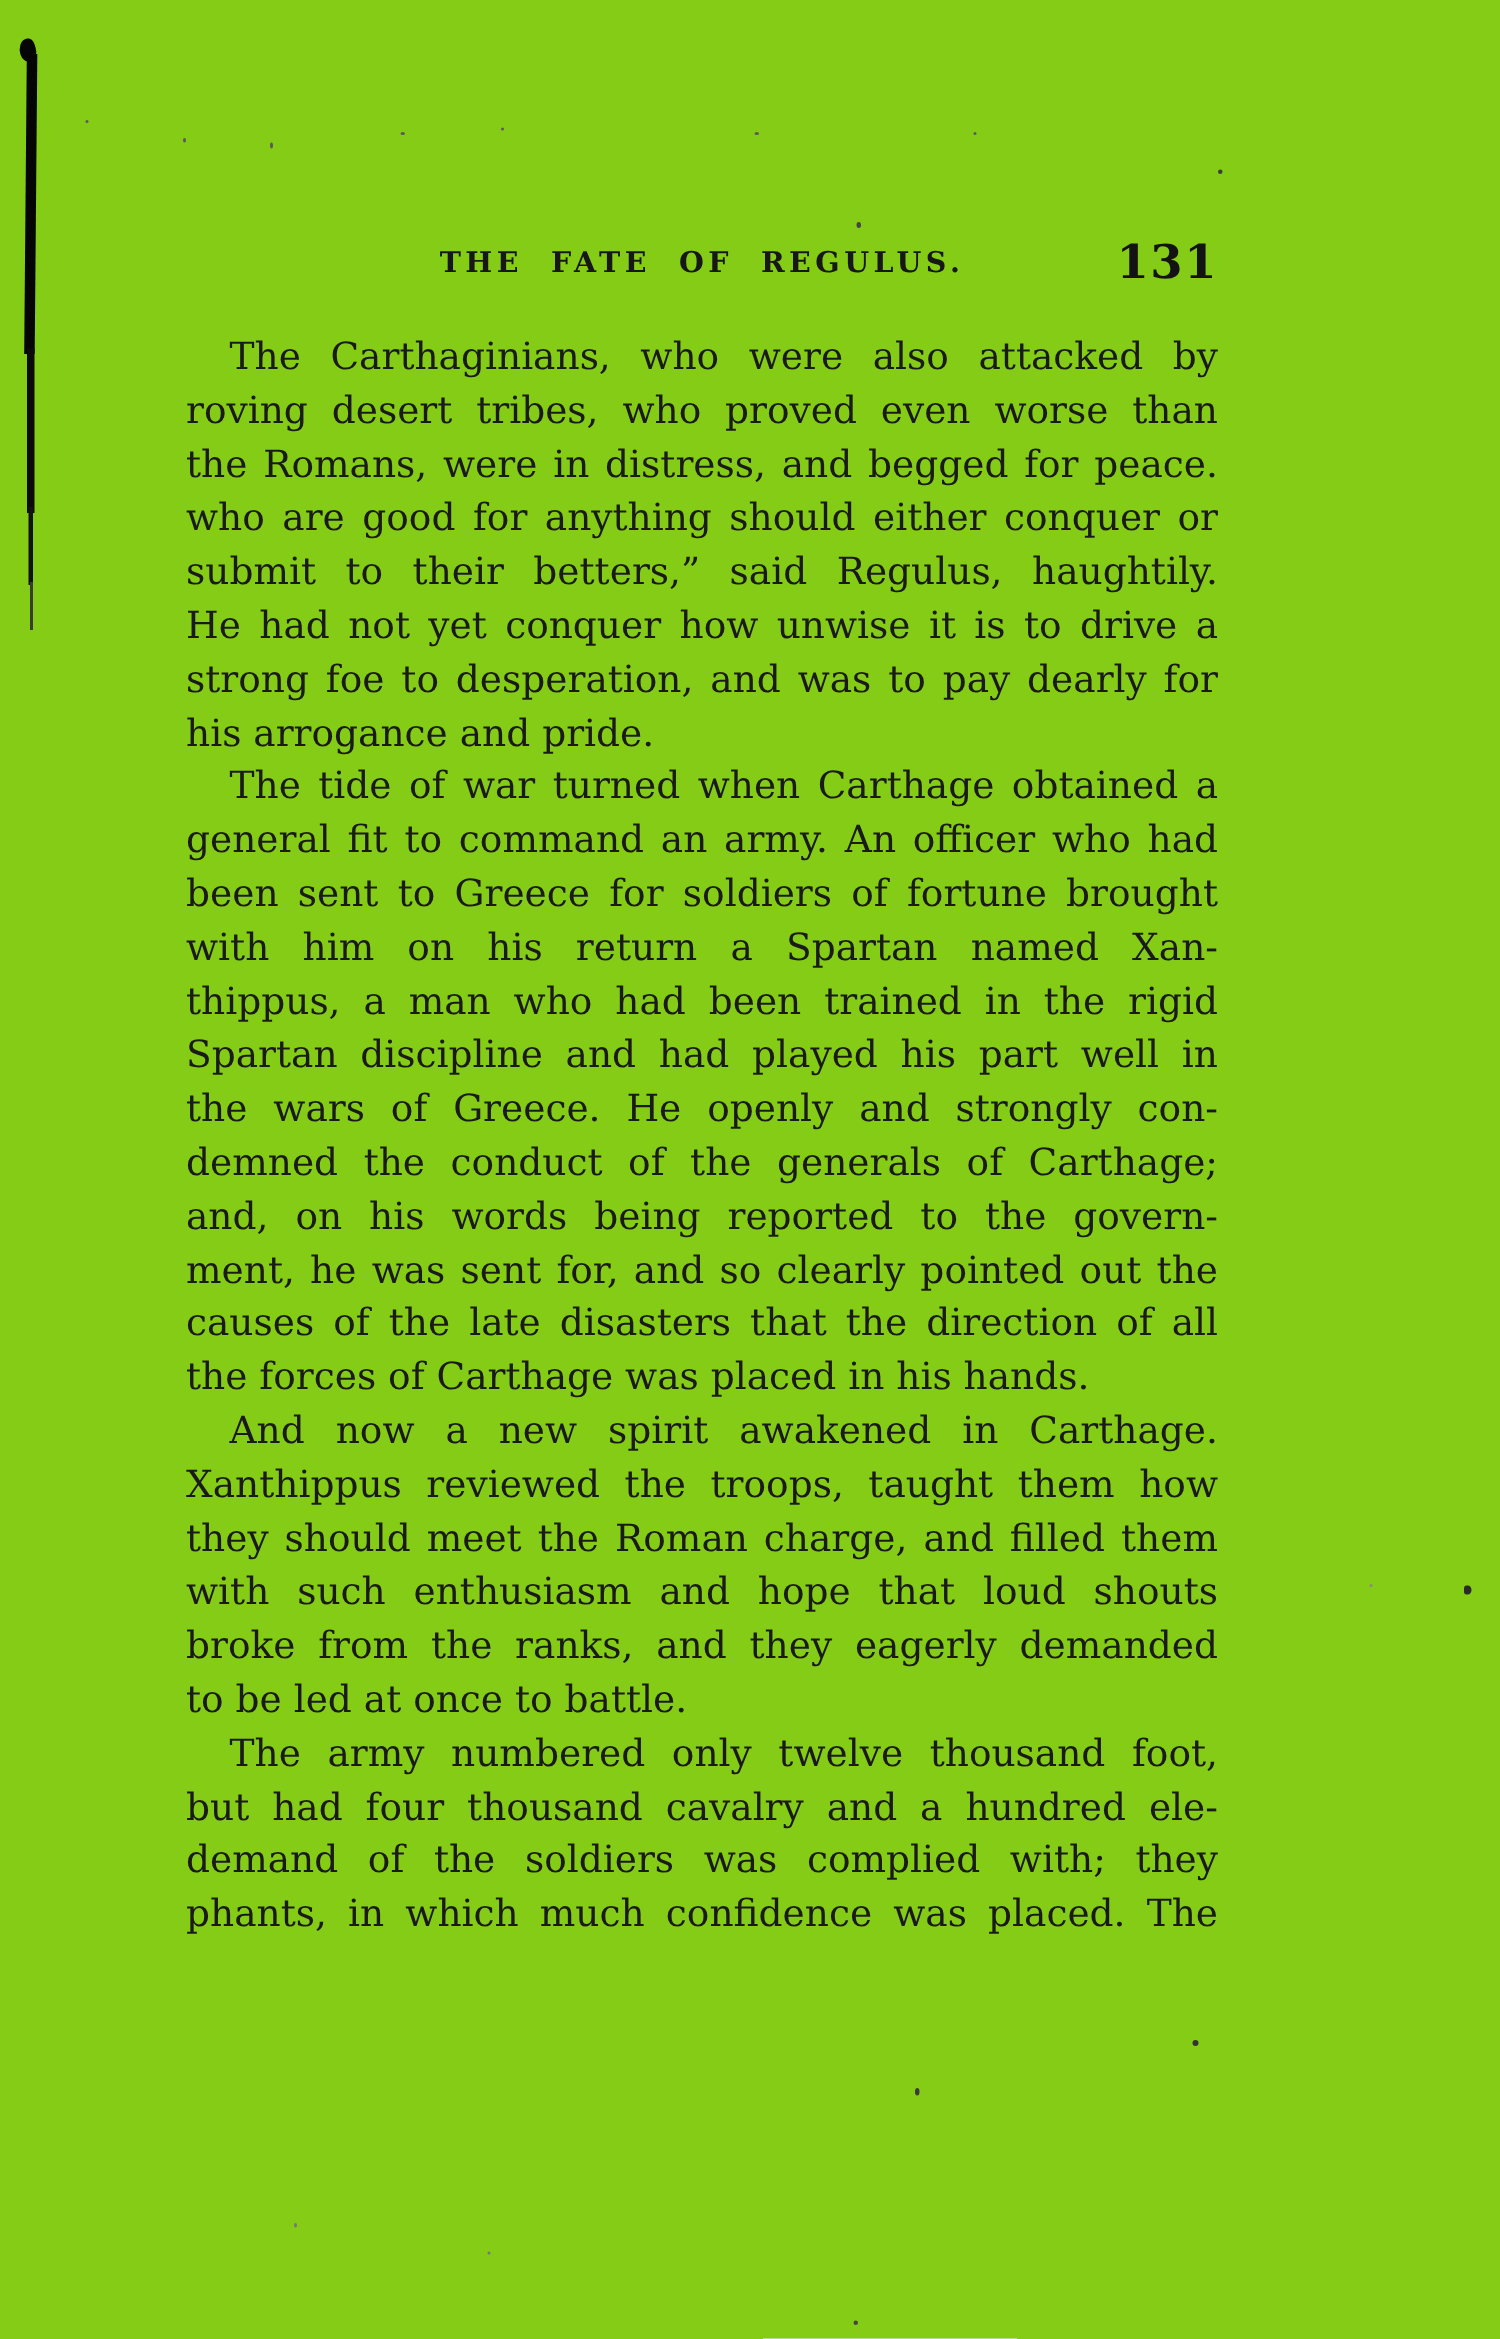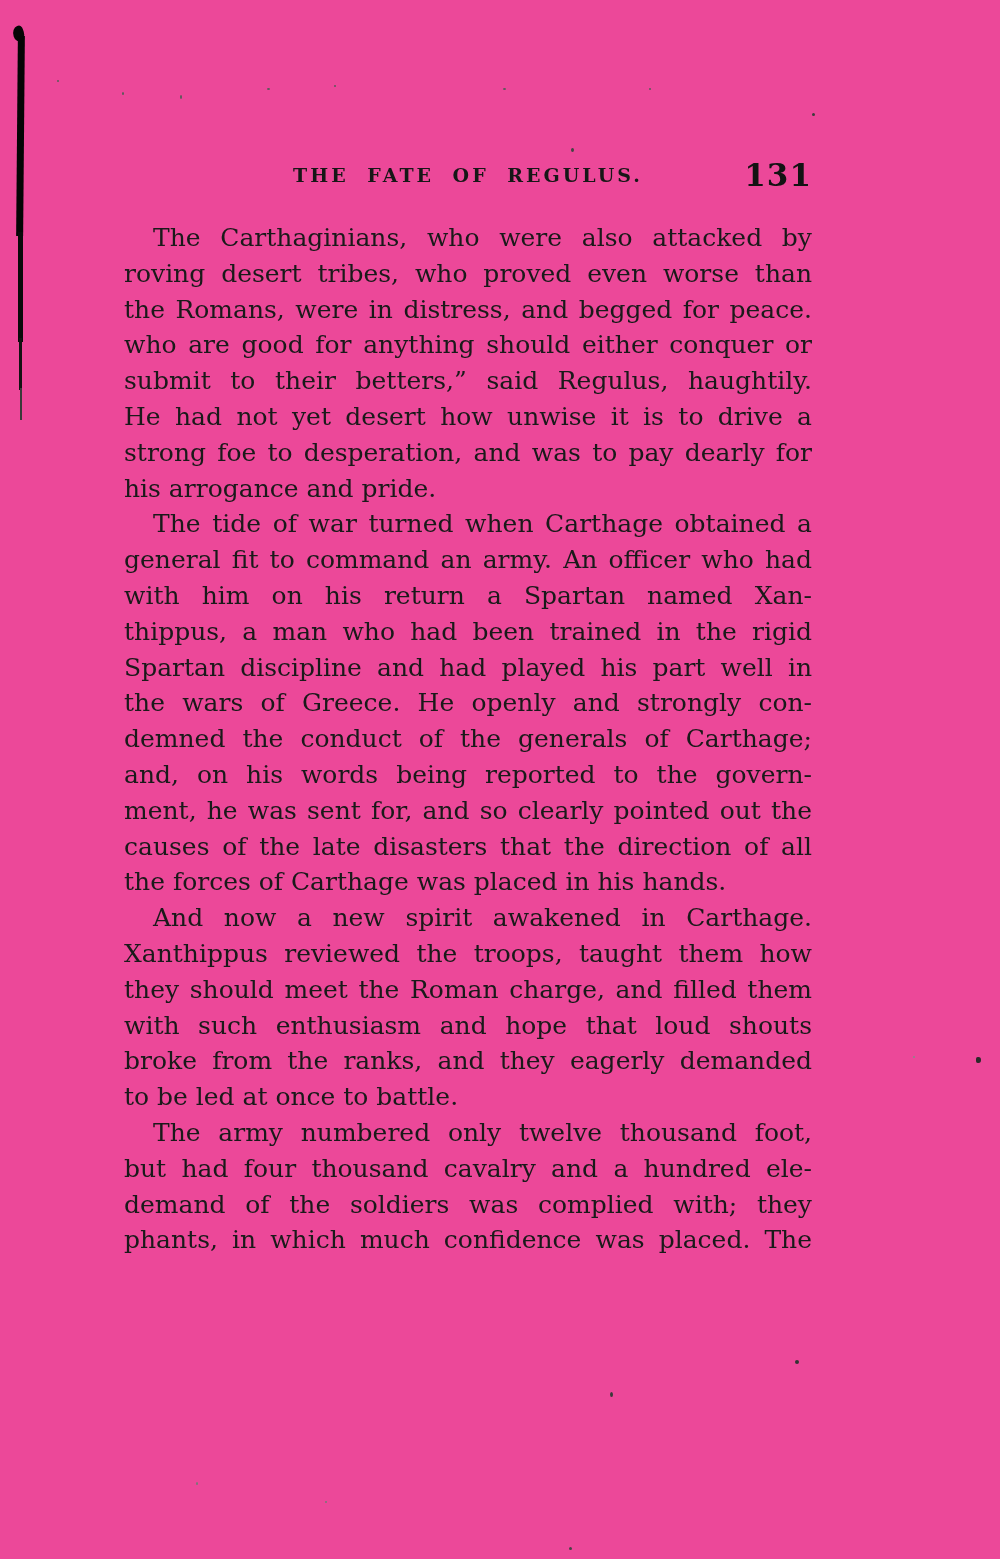--- a/index.html
+++ b/index.html
@@ -1,21 +1,21 @@
 <!DOCTYPE html>
 <html><head>
 <meta charset="utf-8">
 <style>
   html, body { margin: 0; padding: 0; background: #e8e8e8; }
   .page {
     position: relative;
     width: 1000px;
     height: 1559px;
     margin: 0 auto;
-    background: #ec4899;
+    background: #84cc16;
     overflow: hidden;
     font-family: "DejaVu Serif", "Liberation Serif", serif;
     color: #1b1b1b;
   }
 
   
   .running-head {
     position: absolute;
     left: 124px;
     top: 158px;
@@ -111,27 +111,28 @@
     <span class="page-num">131</span>
   </div>
 
   <div class="text-body">
       <div>
         <div class="line indent">The Carthaginians, who were also attacked by</div>
         <div class="line">roving desert tribes, who proved even worse than</div>
         <div class="line">the Romans, were in distress, and begged for peace.</div>
         <div class="line">who are good for anything should either conquer or</div>
         <div class="line">submit to their betters,” said Regulus, haughtily.</div>
-        <div class="line">He had not yet desert how unwise it is to drive a</div>
+        <div class="line">He had not yet conquer how unwise it is to drive a</div>
         <div class="line">strong foe to desperation, and was to pay dearly for</div>
         <div class="line lastline">his arrogance and pride.</div>
       </div>
       <div>
         <div class="line indent">The tide of war turned when Carthage obtained a</div>
         <div class="line">general fit to command an army. An officer who had</div>
+        <div class="line">been sent to Greece for soldiers of fortune brought</div>
         <div class="line">with him on his return a Spartan named Xan-</div>
         <div class="line">thippus, a man who had been trained in the rigid</div>
         <div class="line">Spartan discipline and had played his part well in</div>
         <div class="line">the wars of Greece. He openly and strongly con-</div>
         <div class="line">demned the conduct of the generals of Carthage;</div>
         <div class="line">and, on his words being reported to the govern-</div>
         <div class="line">ment, he was sent for, and so clearly pointed out the</div>
         <div class="line">causes of the late disasters that the direction of all</div>
         <div class="line lastline">the forces of Carthage was placed in his hands.</div>
       </div>

